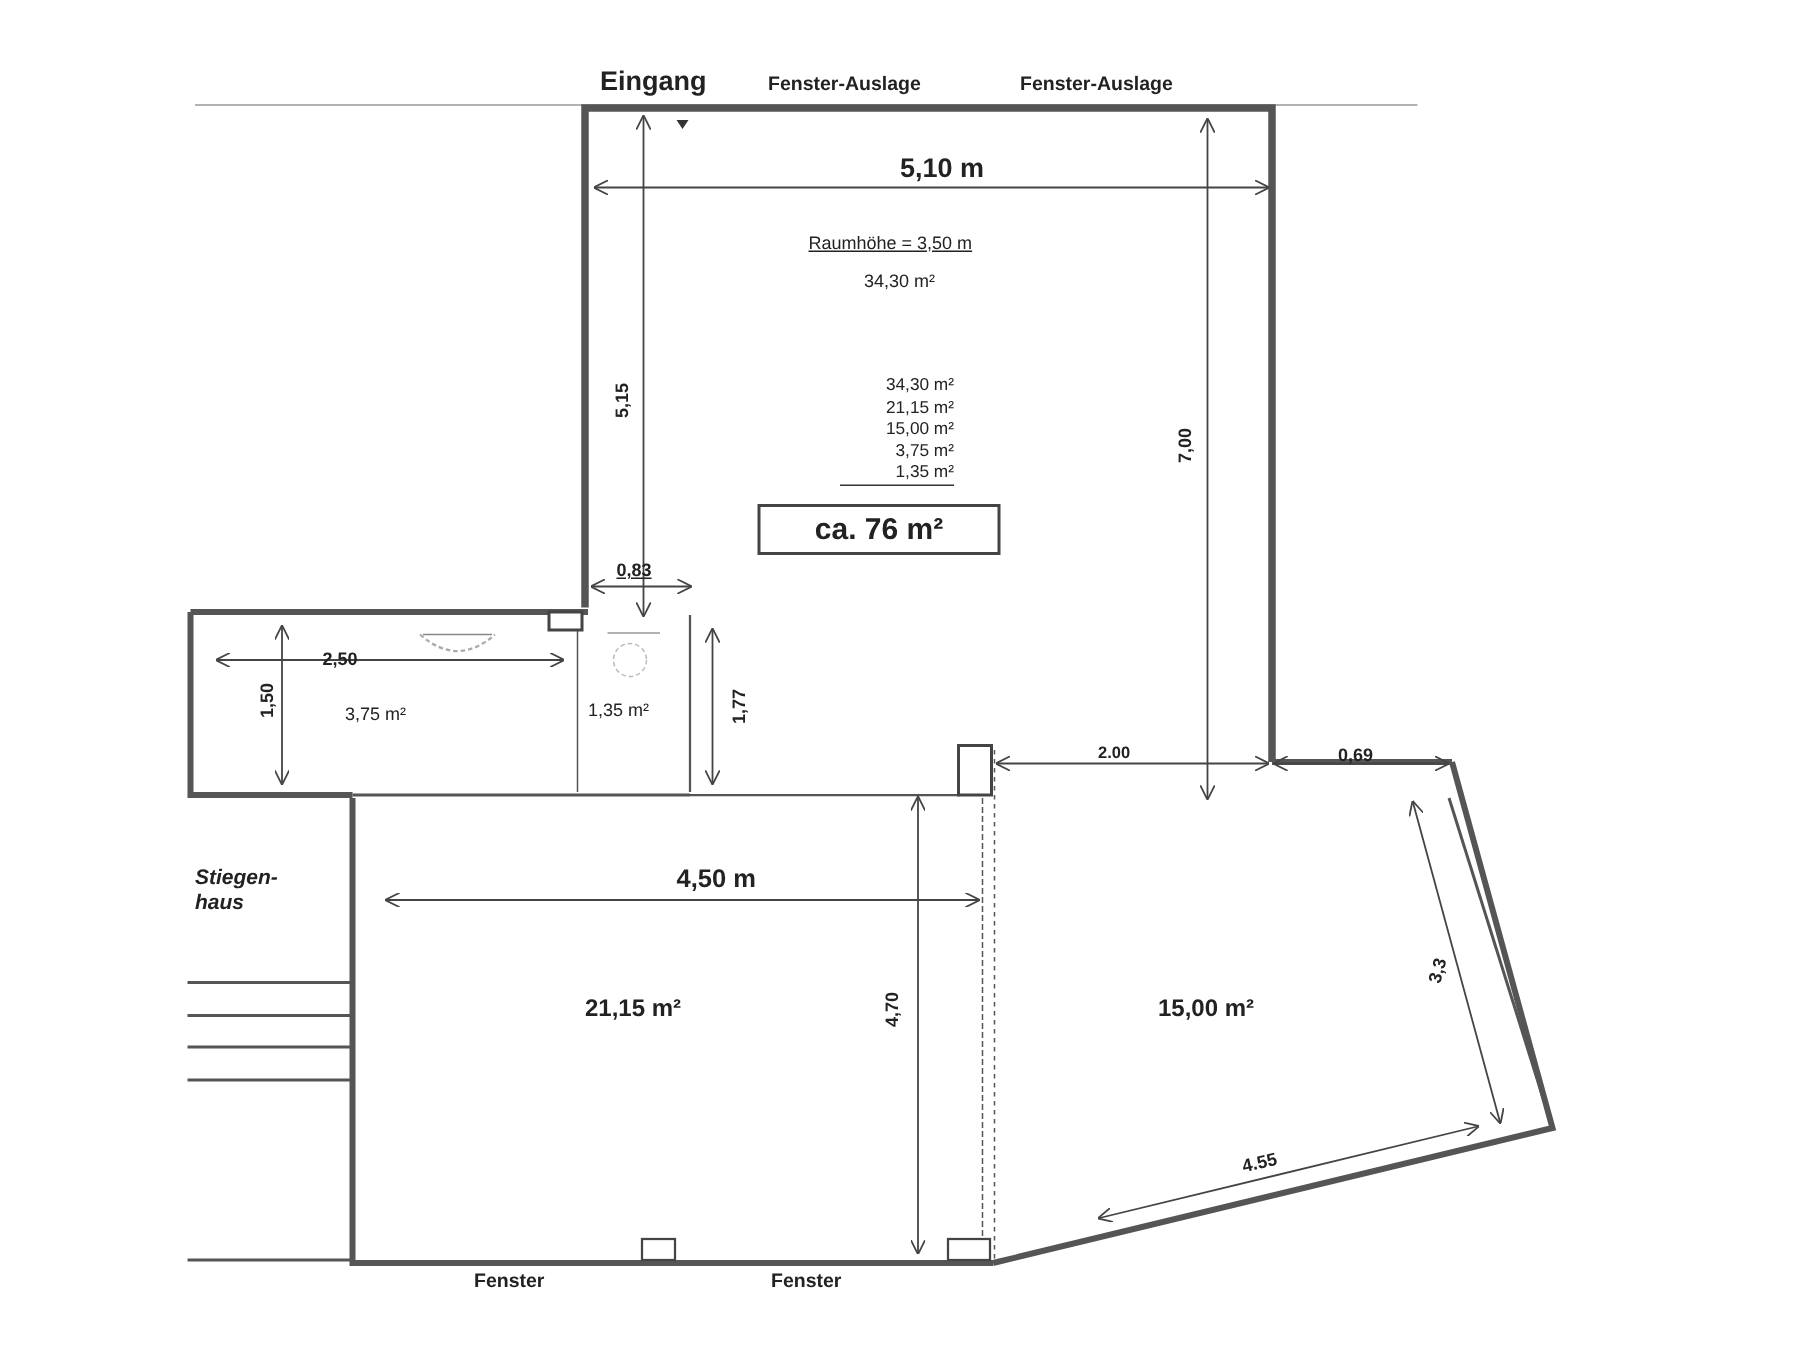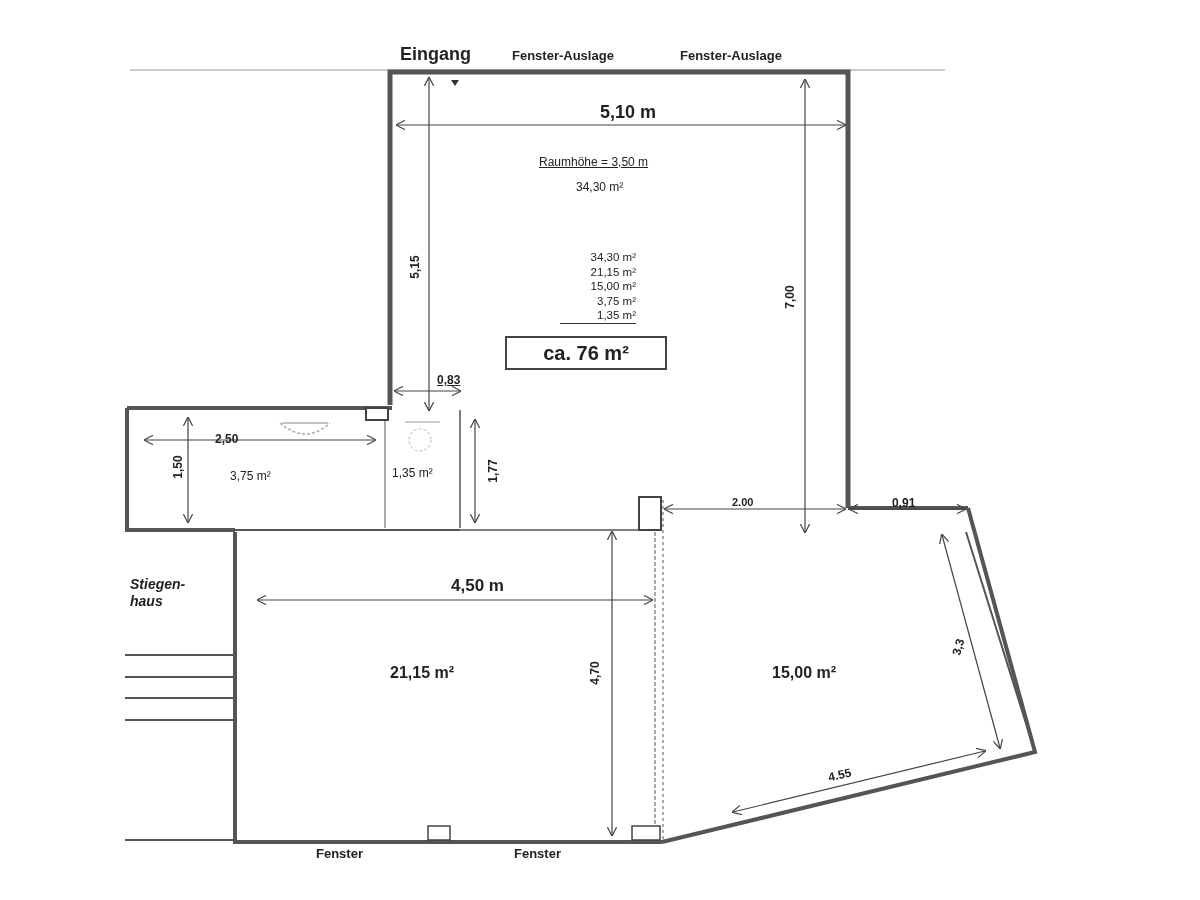--- a/index.html
+++ b/index.html
@@ -79,21 +79,21 @@
 
 <div class="lbl b" style="left:400px;top:44px;font-size:18px;text-align:right;">Eingang</div>
 <div class="lbl b" style="left:512px;top:48px;font-size:13px;">Fenster-Auslage</div>
 <div class="lbl b" style="left:680px;top:48px;font-size:13px;">Fenster-Auslage</div>
 
 <div class="lbl b" style="left:600px;top:102px;font-size:18px;">5,10 m</div>
 <div class="lbl" style="left:539px;top:155px;font-size:12px;text-decoration:underline;">Raumhöhe = 3,50 m</div>
 <div class="lbl" style="left:576px;top:180px;font-size:12px;">34,30 m²</div>
 <div class="lbl b rot" style="left:403px;top:260px;font-size:12px;">5,15</div>
 <div class="lbl b rot" style="left:778px;top:290px;font-size:12px;">7,00</div>
-<div class="lbl b" style="left:437px;top:373px;font-size:12px;text-decoration:underline;">0,83</div>
+<div class="lbl b" style="left:411px;top:373px;font-size:12px;text-decoration:underline;">0,83</div>
 
 <div class="sum">
   <div>34,30 m²</div>
   <div>21,15 m²</div>
   <div>15,00 m²</div>
   <div>3,75 m²</div>
   <div class="line">1,35 m²</div>
 </div>
 <div class="total">
     <span>ca. 76 m²</span>
@@ -109,19 +109,19 @@
 <div class="lbl b" style="left:130px;top:576px;font-size:14px;line-height:17px;font-style:italic;">
   <div>Stiegen-</div>
   <div>haus</div>
 </div>
 
 <div class="lbl b" style="left:408px;top:576px;font-size:17px;margin-left:43px;">4,50 m</div>
 <div class="lbl b" style="left:390px;top:664px;font-size:16px;">21,15 m²</div>
 <div class="lbl b rot" style="left:583px;top:666px;font-size:12px;">4,70</div>
 
 <div class="lbl b" style="left:732px;top:496px;font-size:11px;text-align:center;">2.00</div>
-<div class="lbl b" style="left:892px;top:496px;font-size:12px;">0,91</div>
+<div class="lbl b" style="left:892px;top:496px;font-size:12px;">0,69</div>
 <div class="lbl b" style="left:772px;top:664px;font-size:16px;">15,00 m²</div>
 <div class="lbl b" style="left:950px;top:640px;font-size:12px;transform:rotate(-75deg);">3,3</div>
 <div class="lbl b" style="left:828px;top:768px;font-size:12px;transform:rotate(-13deg);">4.55</div>
 
 <div class="lbl b" style="left:316px;top:846px;font-size:13px;">Fenster</div>
 <div class="lbl b" style="left:514px;top:846px;font-size:13px;">Fenster</div>
 
 </body></html>

